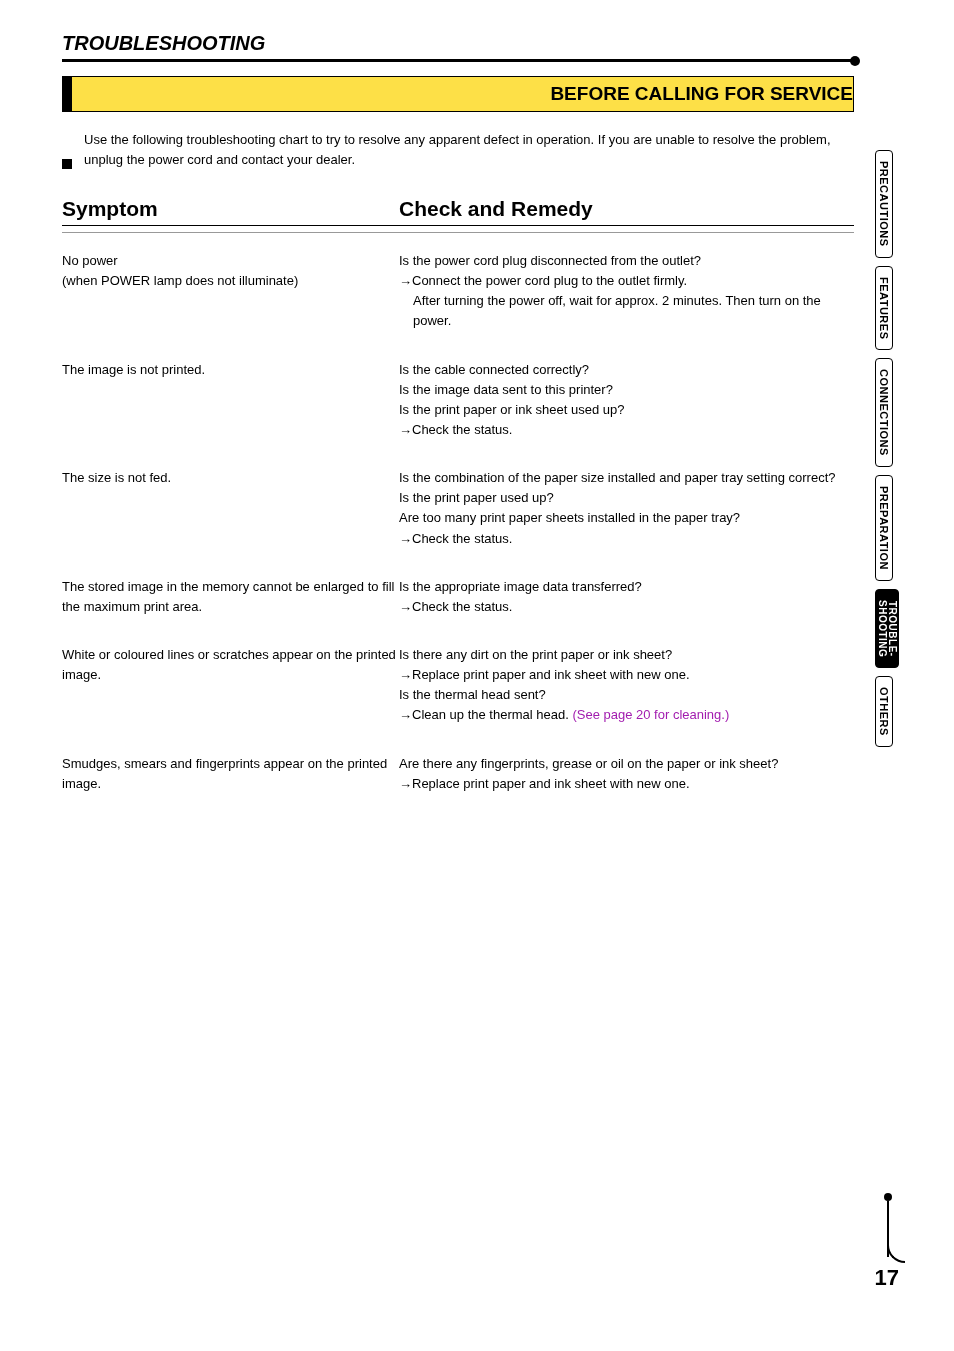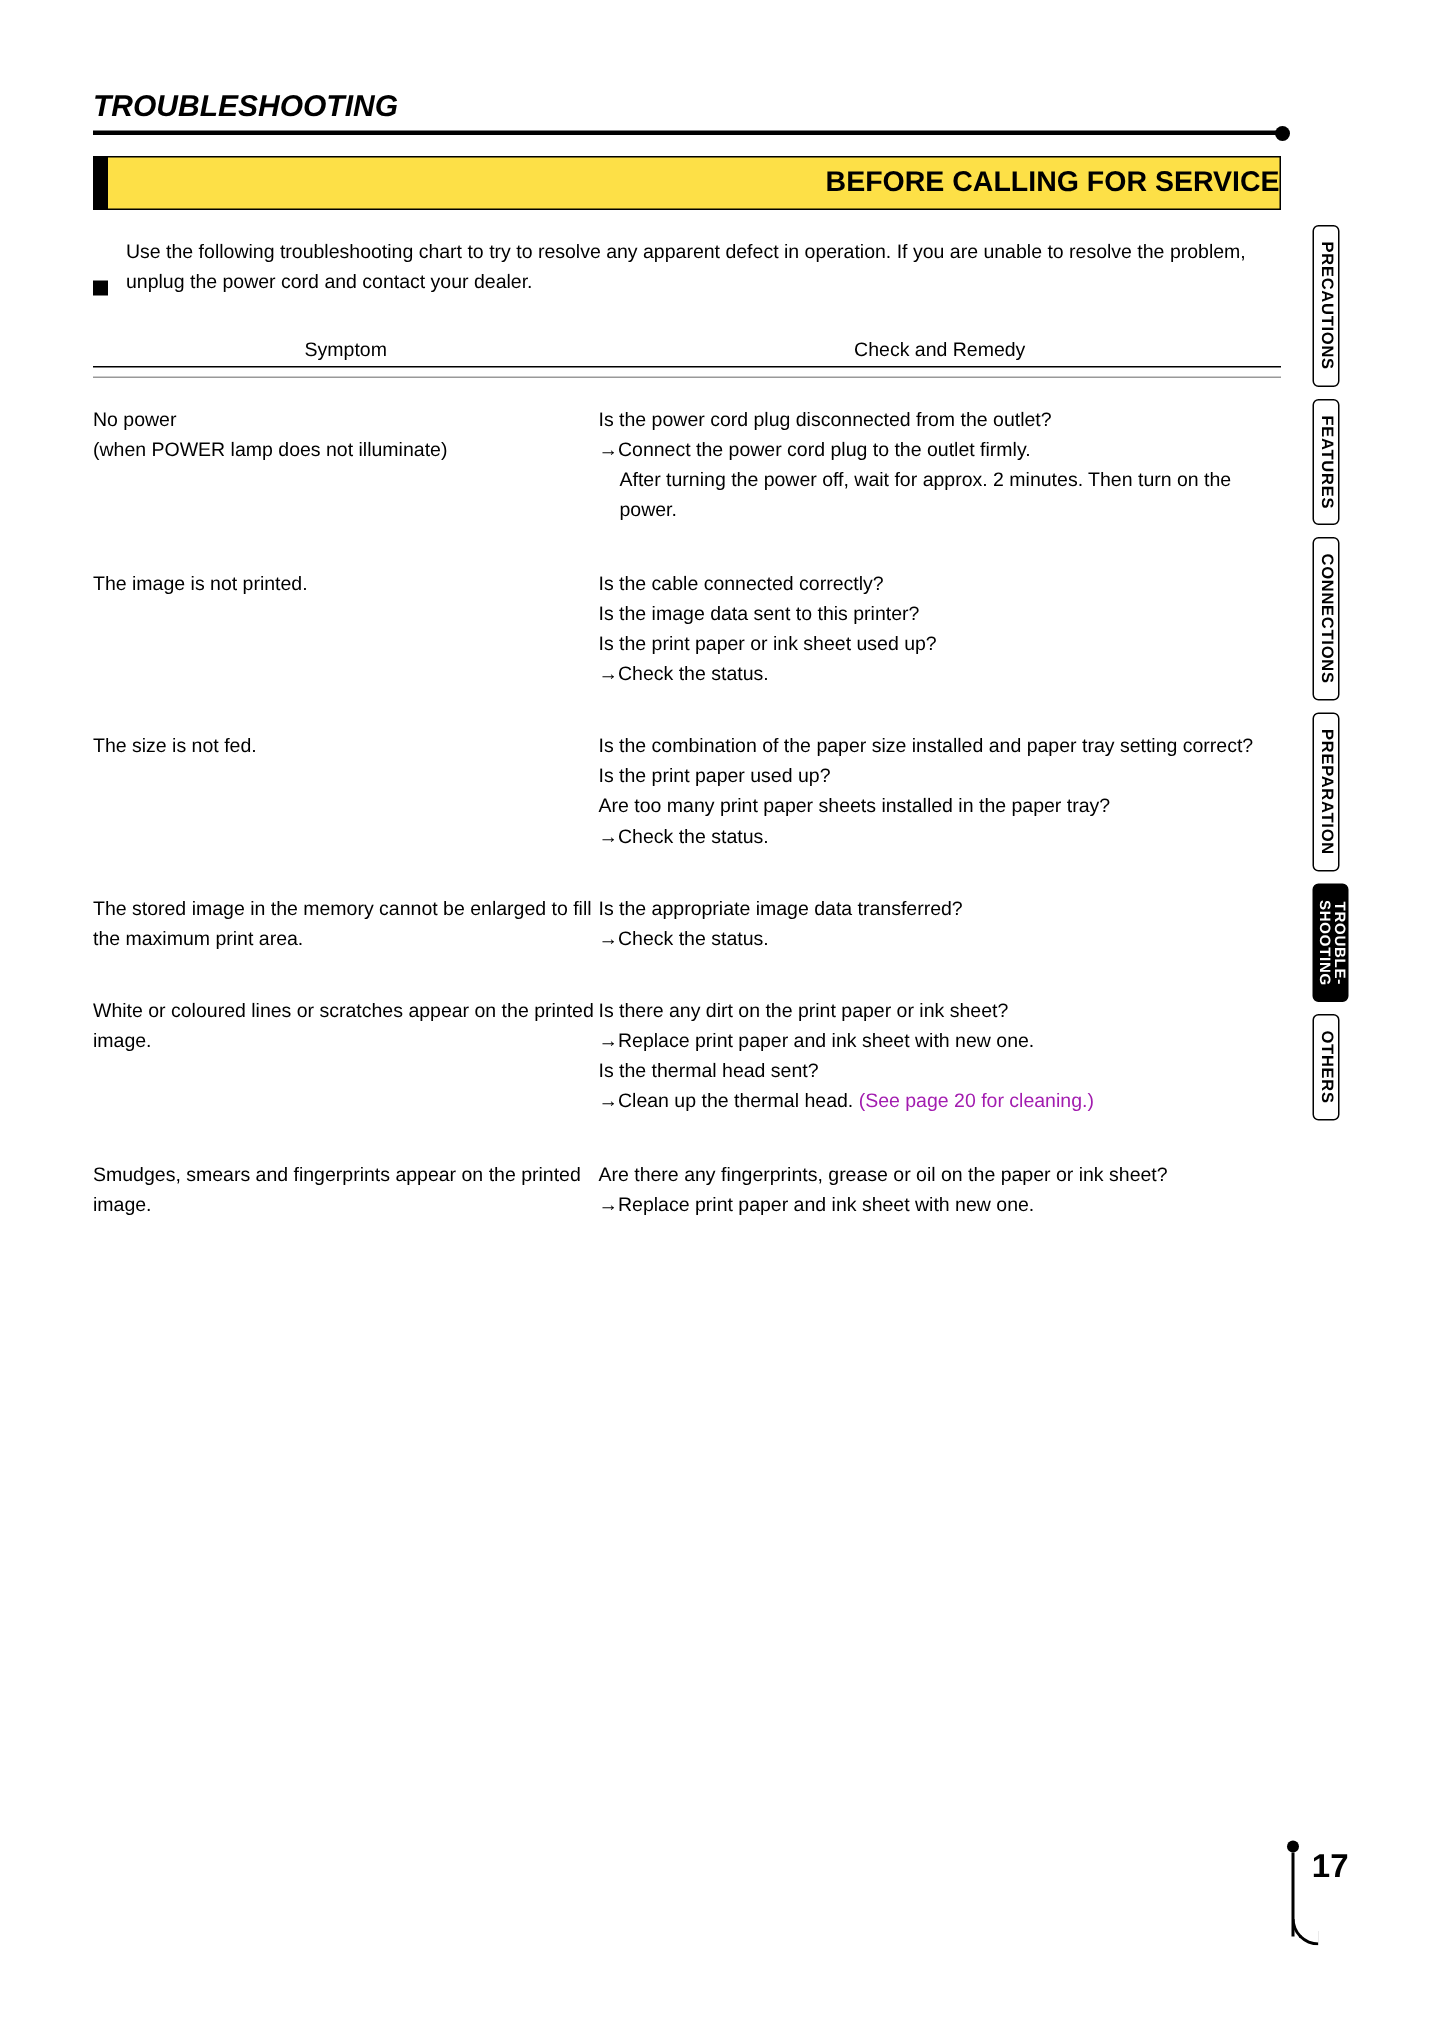--- a/index.html
+++ b/index.html
@@ -9,21 +9,21 @@
     }
     body {
       font-family: Arial, Helvetica, sans-serif;
       background: #fff;
       width: 954px;
       height: 1351px;
       position: relative;
       color: #000;
     }
     .page-content {
-      padding: 60px 100px 0 62px;
+      padding: 32px 100px 0 62px;
     }
     .section-title {
       font-style: italic;
       font-weight: bold;
       font-size: 20px;
       margin-bottom: 4px;
     }
     .title-line {
       height: 3px;
       background: #000;
@@ -60,26 +60,25 @@
     }
     .bullet-square {
       width: 10px;
       height: 10px;
       background: #000;
       flex-shrink: 0;
       margin-top: 4px;
     }
     .table-headers {
       display: flex;
-      font-weight: normal;
-      font-size: 13px;
+      font-weight: bold;
+      font-size: 21px;
       padding-bottom: 4px;
       border-bottom: 1.5px solid #000;
       margin-bottom: 6px;
-      text-align: center;
     }
     .col-symptom {
       width: 337px;
       flex-shrink: 0;
     }
     .col-remedy {
       flex: 1;
     }
     .table-rows {
       border-top: 0.5px solid #999;
@@ -136,22 +135,23 @@
     .tab-two-line span {
       writing-mode: vertical-rl;
       line-height: 1;
       font-size: 10px;
     }
     .page-number-area {
       position: absolute;
       right: 55px;
       bottom: 60px;
       display: flex;
-      align-items: flex-start;
+      align-items: center;
       gap: 8px;
+      flex-direction: column;
     }
     .page-num-line {
       position: relative;
       height: 60px;
       width: 12px;
     }
     .page-num-dot {
       position: absolute;
       top: -4px;
       left: 3px;

